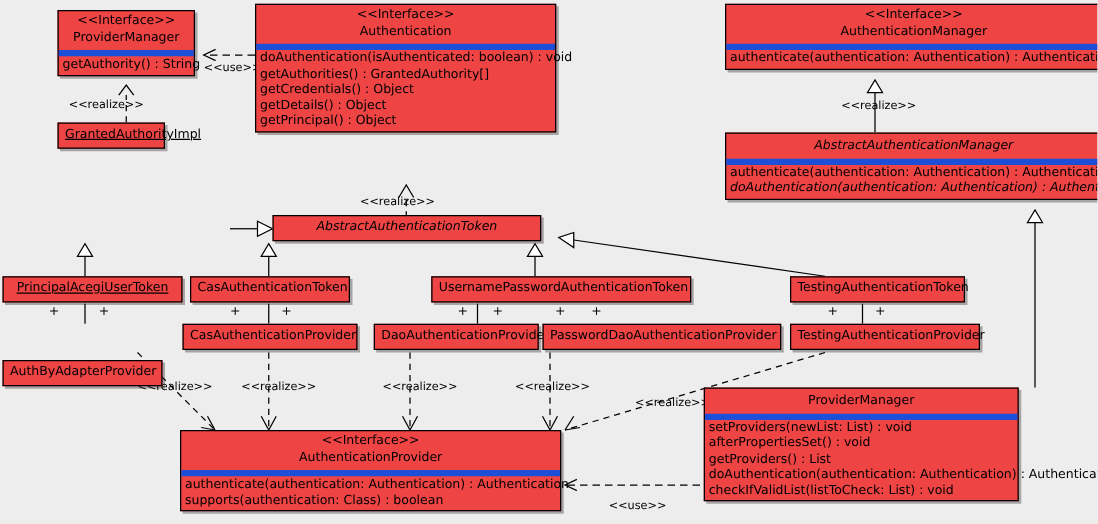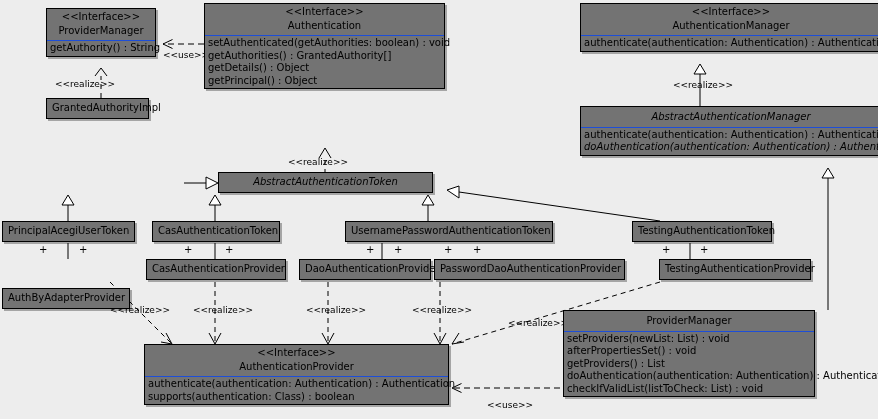--- a/index.html
+++ b/index.html
@@ -12,21 +12,21 @@
     width: 878px;
     height: 419px;
     background: #ededed;
     overflow: hidden;
     font-family: "DejaVu Sans", "Liberation Sans", sans-serif;
   }
   
   .uml-box {
     position: absolute;
     box-sizing: border-box;
-    background: #737373;
+    background: #ef4444;
     border: 1px solid #000000;
     box-shadow: 2px 2px 0 rgba(0,0,0,0.30);
     font-size: 10px;
     line-height: 1.05;
     color: #000000;
     white-space: nowrap;
   }
   .uml-head {
     text-align: center;
     padding: 2px 3px 2px 3px;
@@ -41,21 +41,21 @@
     display: block;
     text-align: center;
     font-size: 10px;
     padding-top: 3px;
     padding-bottom: 2px;
   }
   .cls-name.abstract {
     font-style: italic;
   }
   .uml-members {
-    border-top: 1px solid #1d4ed8;
+    border-top: 5px solid #1d4ed8;
     padding: 1px 0 1px 0;
   }
   .member {
     display: block;
     padding: 1px 2px 1px 3px;
     font-size: 10px;
     overflow: visible;
   }
   .member.abstract {
     font-style: italic;
@@ -236,34 +236,35 @@
   <div class="uml-box" style="left:46px; top:8px; width:110px;">
     <div class="uml-head">
       <span class="stereotype">&lt;&lt;Interface&gt;&gt;</span>
       <span class="cls-name">ProviderManager</span>
     </div>
     <div class="uml-members">
       <span class="member">getAuthority() : String</span>
     </div>
   </div>
 
-  <div class="uml-box simple" style="left:46px; top:98px; width:103px;">
+  <div class="uml-box simple" style="left:46px; top:98px; width:86px;text-decoration:underline;">
     <div class="uml-head">
       <span class="cls-name">GrantedAuthorityImpl</span>
     </div>
   </div>
 
   <div class="uml-box" style="left:204px; top:3px; width:241px;">
     <div class="uml-head">
       <span class="stereotype">&lt;&lt;Interface&gt;&gt;</span>
       <span class="cls-name">Authentication</span>
     </div>
     <div class="uml-members">
-      <span class="member">setAuthenticated(getAuthorities: boolean) : void</span>
+      <span class="member">doAuthentication(isAuthenticated: boolean) : void</span>
       <span class="member">getAuthorities() : GrantedAuthority[]</span>
+      <span class="member">getCredentials() : Object</span>
       <span class="member">getDetails() : Object</span>
       <span class="member">getPrincipal() : Object</span>
     </div>
   </div>
 
   <div class="uml-box" style="left:580px; top:3px; width:302px;">
     <div class="uml-head">
       <span class="stereotype">&lt;&lt;Interface&gt;&gt;</span>
       <span class="cls-name">AuthenticationManager</span>
     </div>
@@ -282,21 +283,21 @@
     </div>
   </div>
 
 
   <div class="uml-box simple" style="left:218px; top:172px; width:215px;">
     <div class="uml-head">
       <span class="cls-name abstract">AbstractAuthenticationToken</span>
     </div>
   </div>
 
-  <div class="uml-box simple" style="left:2px; top:221px; width:133px;">
+  <div class="uml-box simple" style="left:2px; top:221px; width:144px;text-decoration:underline;">
     <div class="uml-head">
       <span class="cls-name">PrincipalAcegiUserToken</span>
     </div>
   </div>
 
   <div class="uml-box simple" style="left:345px; top:221px; width:208px;">
     <div class="uml-head">
       <span class="cls-name">UsernamePasswordAuthenticationToken</span>
     </div>
   </div>
@@ -330,21 +331,21 @@
       <span class="cls-name">DaoAuthenticationProvider</span>
     </div>
   </div>
 
   <div class="uml-box simple" style="left:434px; top:259px; width:191px;">
     <div class="uml-head">
       <span class="cls-name">PasswordDaoAuthenticationProvider</span>
     </div>
   </div>
 
-  <div class="uml-box simple" style="left:632px; top:259px; width:152px;margin-left:27px;">
+  <div class="uml-box simple" style="left:632px; top:259px; width:152px;">
     <div class="uml-head">
       <span class="cls-name">TestingAuthenticationProvider</span>
     </div>
   </div>
 
   <div class="uml-box" style="left:144px; top:344px; width:305px;">
     <div class="uml-head">
       <span class="stereotype">&lt;&lt;Interface&gt;&gt;</span>
       <span class="cls-name">AuthenticationProvider</span>
     </div>

